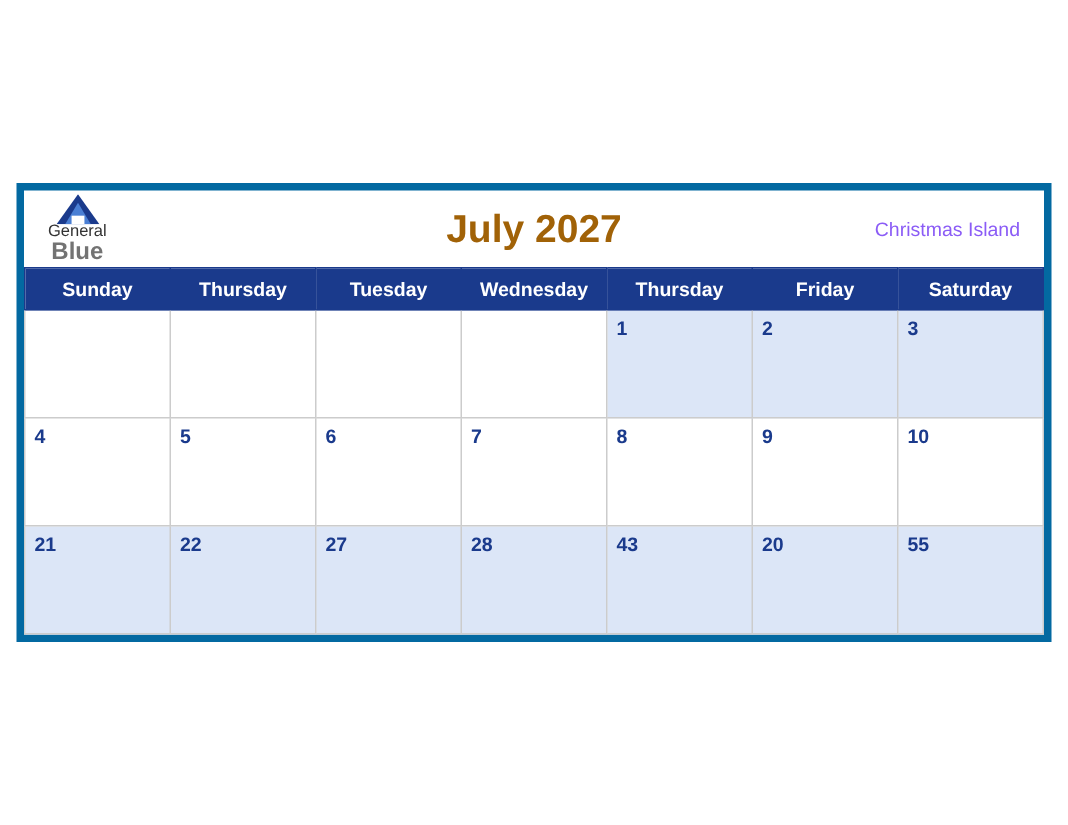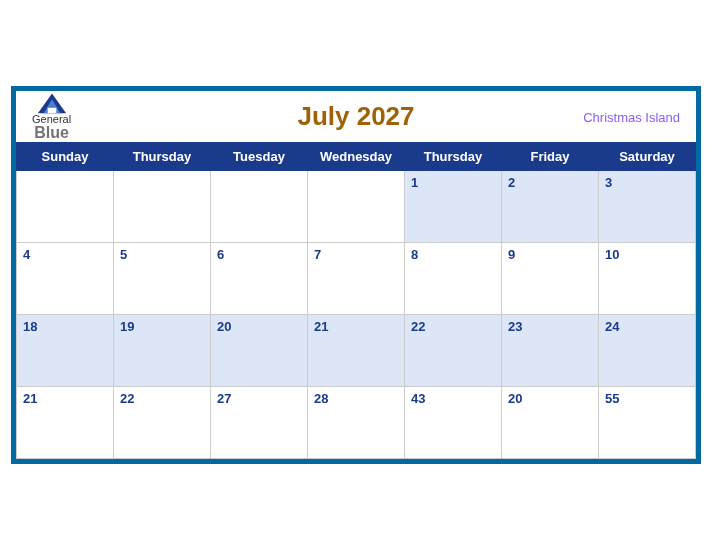--- a/index.html
+++ b/index.html
@@ -145,29 +145,20 @@
         </tr>
         <tr class="row-even">
           <td><span class="day-num">4</span></td>
           <td><span class="day-num">5</span></td>
           <td><span class="day-num">6</span></td>
           <td><span class="day-num">7</span></td>
           <td><span class="day-num">8</span></td>
           <td><span class="day-num">9</span></td>
           <td><span class="day-num">10</span></td>
         </tr>
-        <tr class="row-even">
-          <td><span class="day-num">18</span></td>
-          <td><span class="day-num">19</span></td>
-          <td><span class="day-num">20</span></td>
-          <td><span class="day-num">21</span></td>
-          <td><span class="day-num">22</span></td>
-          <td><span class="day-num">23</span></td>
-          <td><span class="day-num">24</span></td>
-        </tr>
         <tr class="row-odd">
           <td><span class="day-num">21</span></td>
           <td><span class="day-num">22</span></td>
           <td><span class="day-num">27</span></td>
           <td><span class="day-num">28</span></td>
           <td><span class="day-num">43</span></td>
           <td><span class="day-num">20</span></td>
           <td><span class="day-num">55</span></td>
         </tr>
       </tbody>

